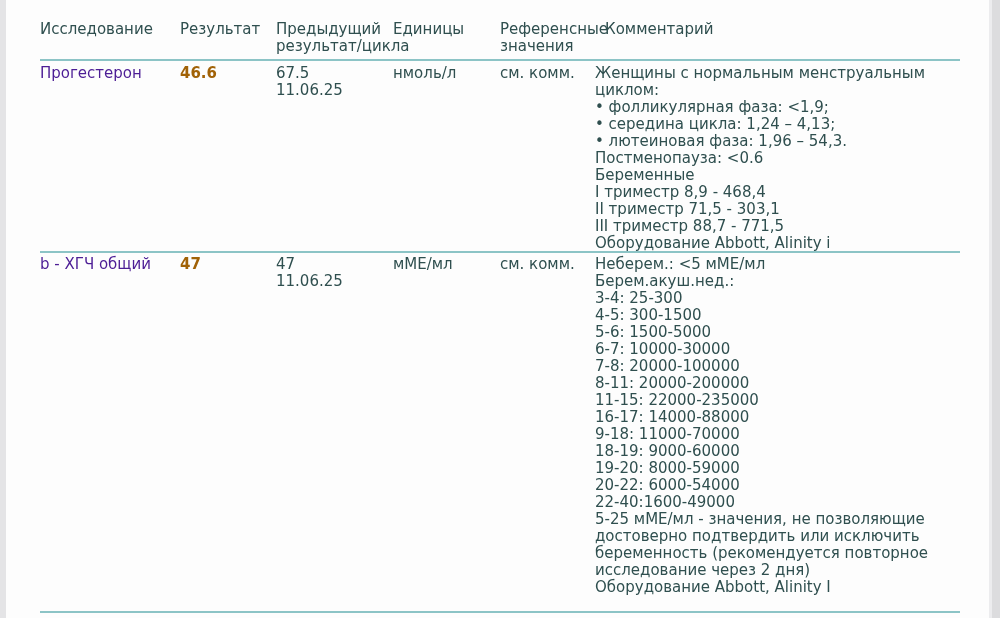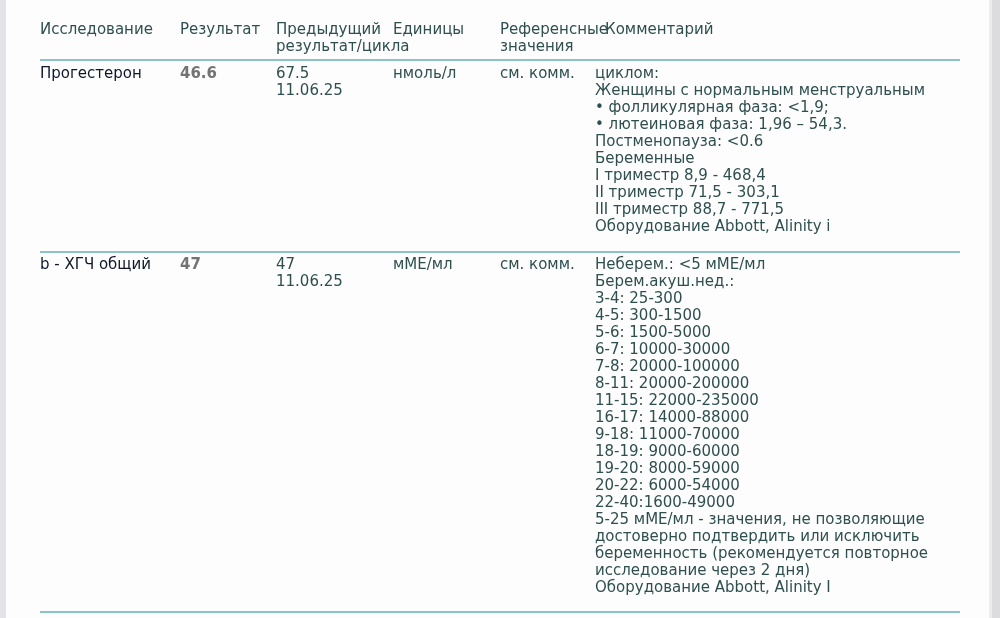--- a/index.html
+++ b/index.html
@@ -16,22 +16,22 @@
   .col { position:absolute; font-size:15px; line-height:17px; }
   .c1 { left:0; }
   .c2 { left:140px; }
   .c3 { left:236px; }
   .c4 { left:353px; }
   .c5 { left:460px; }
   .c6 { left:555px; }
   .hdr { top:21px; color:#2f4f4f; }
   .hdr .c6 { left:565px; }
   .rule { position:absolute; left:0; width:920px; height:2px; background:#8cc4c6; }
-  .name { color:#0f172a; }
-  .result { font-weight:bold; color:#737373; }
+  .name { color:#4c1d95; }
+  .result { font-weight:bold; color:#a16207; }
   .comment div { white-space:nowrap; }
   .row { position:absolute; left:0; width:920px; }
 </style>
 </head>
 <body>
 
 <div class="left-edge"></div>
 <div class="right-edge-inner"></div>
 <div class="right-edge"></div>
 
@@ -56,23 +56,24 @@
   <div class="row" style="top:65px;">
     <div class="col c1 name">Прогестерон</div>
     <div class="col c2 result">46.6</div>
     <div class="col c3">
       <div>67.5</div>
       <div>11.06.25</div>
     </div>
     <div class="col c4">нмоль/л</div>
     <div class="col c5">см. комм.</div>
     <div class="col c6 comment">
+      <div>Женщины с нормальным менструальным</div>
       <div>циклом:</div>
-      <div>Женщины с нормальным менструальным</div>
       <div>• фолликулярная фаза: &lt;1,9;</div>
+      <div>• середина цикла: 1,24 – 4,13;</div>
       <div>• лютеиновая фаза: 1,96 – 54,3.</div>
       <div>Постменопауза: &lt;0.6</div>
       <div>Беременные</div>
       <div>I триместр 8,9 - 468,4</div>
       <div>II триместр 71,5 - 303,1</div>
       <div>III триместр 88,7 - 771,5</div>
       <div>Оборудование Abbott, Alinity i</div>
     </div>
   </div>
   <div class="rule" style="top:251px;"></div>

